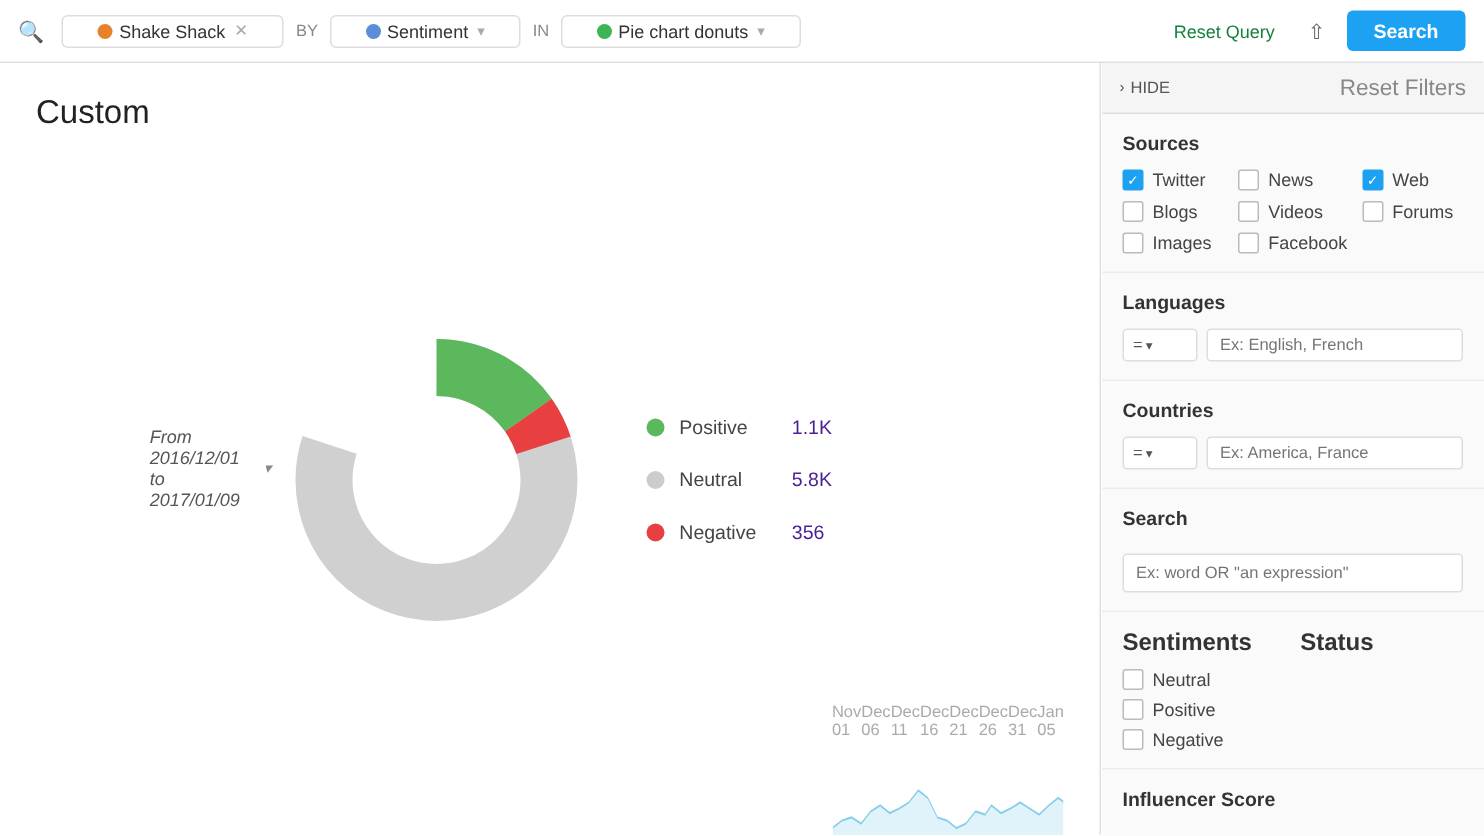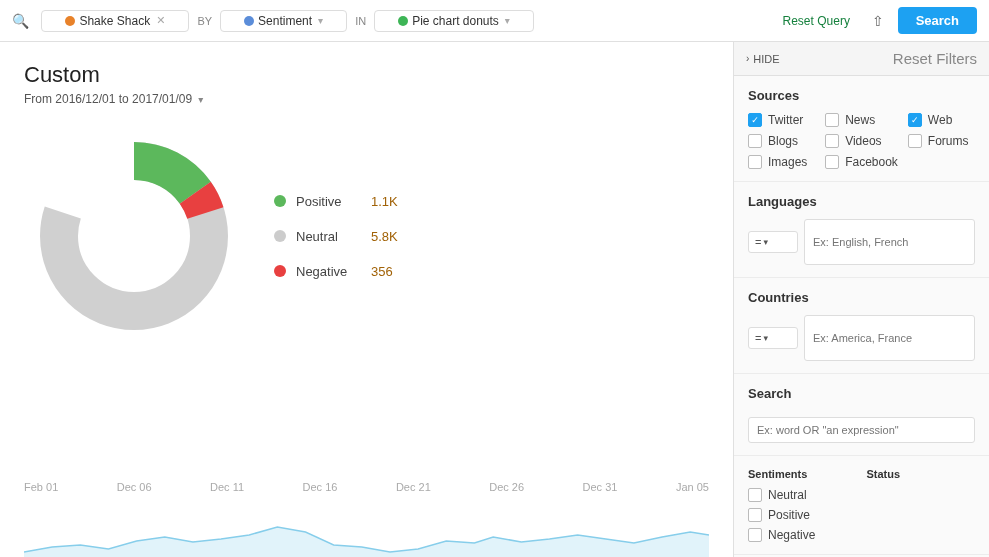--- a/index.html
+++ b/index.html
@@ -26,34 +26,34 @@
     .export-icon { color: #666; font-size: 14px; cursor: pointer; margin: 0 6px; }
     .search-btn {
       background: #1da1f2; color: #fff; border: none; border-radius: 4px;
       padding: 6px 18px; font-size: 13px; font-weight: 600; cursor: pointer;
     }
 
     
     .main-layout { display: flex; flex: 1; overflow: hidden; }
 
     
-    .left-content { flex: 1; overflow: hidden; display: flex; flex-direction: column; padding: 20px 24px 0 24px; }
+    .left-content { flex: 1; overflow: hidden; display: flex; flex-direction: row; padding: 20px 24px 0 24px; }
     .page-title { font-size: 22px; font-weight: 300; color: #222; }
-    .date-range { font-size: 12px; color: #555; margin-top: 4px; display: flex; align-items: center; gap: 6px; cursor: pointer; }
+    .date-range { font-size: 12px; color: #555; margin-top: 4px; display: flex; align-items: center; gap: 16px; cursor: pointer; font-style: italic; }
     .date-chevron { font-size: 10px; color: #888; }
 
     
     .chart-area { display: flex; align-items: center; margin-top: 20px; gap: 30px; }
     .donut-wrap { position: relative; width: 220px; height: 220px; flex-shrink: 0; }
     .donut-wrap svg { width: 220px; height: 220px; }
     .legend { display: flex; flex-direction: column; gap: 20px; }
     .legend-item { display: flex; align-items: center; gap: 10px; }
     .legend-dot { width: 12px; height: 12px; border-radius: 50%; flex-shrink: 0; }
     .legend-label { font-size: 13px; color: #444; width: 65px; }
-    .legend-value { font-size: 13px; color: #a16207; }
+    .legend-value { font-size: 13px; color: #4c1d95; }
 
     
     .timeline { margin-top: auto; padding-bottom: 0; }
     .timeline-axis { display: flex; justify-content: space-between; padding: 8px 0 4px 0; font-size: 11px; color: #aaa; }
     .timeline-chart { height: 60px; position: relative; overflow: hidden; }
     .timeline-chart svg { width: 100%; height: 60px; }
 
     
     .right-panel {
       width: 256px; flex-shrink: 0; border-left: 1px solid #e0e0e0;
@@ -75,31 +75,31 @@
     .cb { width: 14px; height: 14px; border: 1px solid #bbb; border-radius: 2px; display: flex; align-items: center; justify-content: center; flex-shrink: 0; background: #fff; }
     .cb.checked { background: #1da1f2; border-color: #1da1f2; }
     .cb.checked::after { content: '✓'; color: #fff; font-size: 9px; }
 
     .lang-row { display: flex; align-items: center; gap: 6px; }
     .lang-select {
       border: 1px solid #ddd; border-radius: 3px; padding: 4px 6px; font-size: 11px;
       background: #fff; color: #555; width: 50px; display: flex; align-items: center; gap: 2px;
     }
     .lang-input {
-      flex: 1; border: 1px solid #ddd; border-radius: 3px; padding: 16px 8px;
+      flex: 1; border: 1px solid #ddd; border-radius: 3px; padding: 4px 8px;
       font-size: 11px; color: #aaa; background: #fff;
     }
 
     .search-input-panel {
       width: 100%; border: 1px solid #ddd; border-radius: 3px; padding: 6px 8px;
       font-size: 11px; color: #aaa; background: #fff; margin-top: 6px;
     }
 
     .two-col { display: grid; grid-template-columns: 1fr 1fr; gap: 10px; }
-    .sub-section-title { font-size: 11px; font-weight: 600; color: #333; margin-bottom: 8px; }
+    .sub-section-title { font-size: 16px; font-weight: 600; color: #333; margin-bottom: 8px; }
     .checkbox-list { display: flex; flex-direction: column; gap: 6px; }
   </style>
 </head>
 <body>
 
 <div class="topbar">
   <span class="search-icon-top">🔍</span>
 
   <div class="tag">
     <span class="tag-dot" style="background:#e8822a;"></span>
@@ -168,21 +168,21 @@
         <div class="legend-item">
           <span class="legend-dot" style="background:#e84040;"></span>
           <span class="legend-label">Negative</span>
           <span class="legend-value">356</span>
         </div>
       </div>
     </div>
 
     <div class="timeline">
       <div class="timeline-axis">
-        <span>Feb 01</span>
+        <span>Nov 01</span>
         <span>Dec 06</span>
         <span>Dec 11</span>
         <span>Dec 16</span>
         <span>Dec 21</span>
         <span>Dec 26</span>
         <span>Dec 31</span>
         <span>Jan 05</span>
       </div>
       <div class="timeline-chart">
         <svg viewBox="0 0 730 60" preserveAspectRatio="none">

